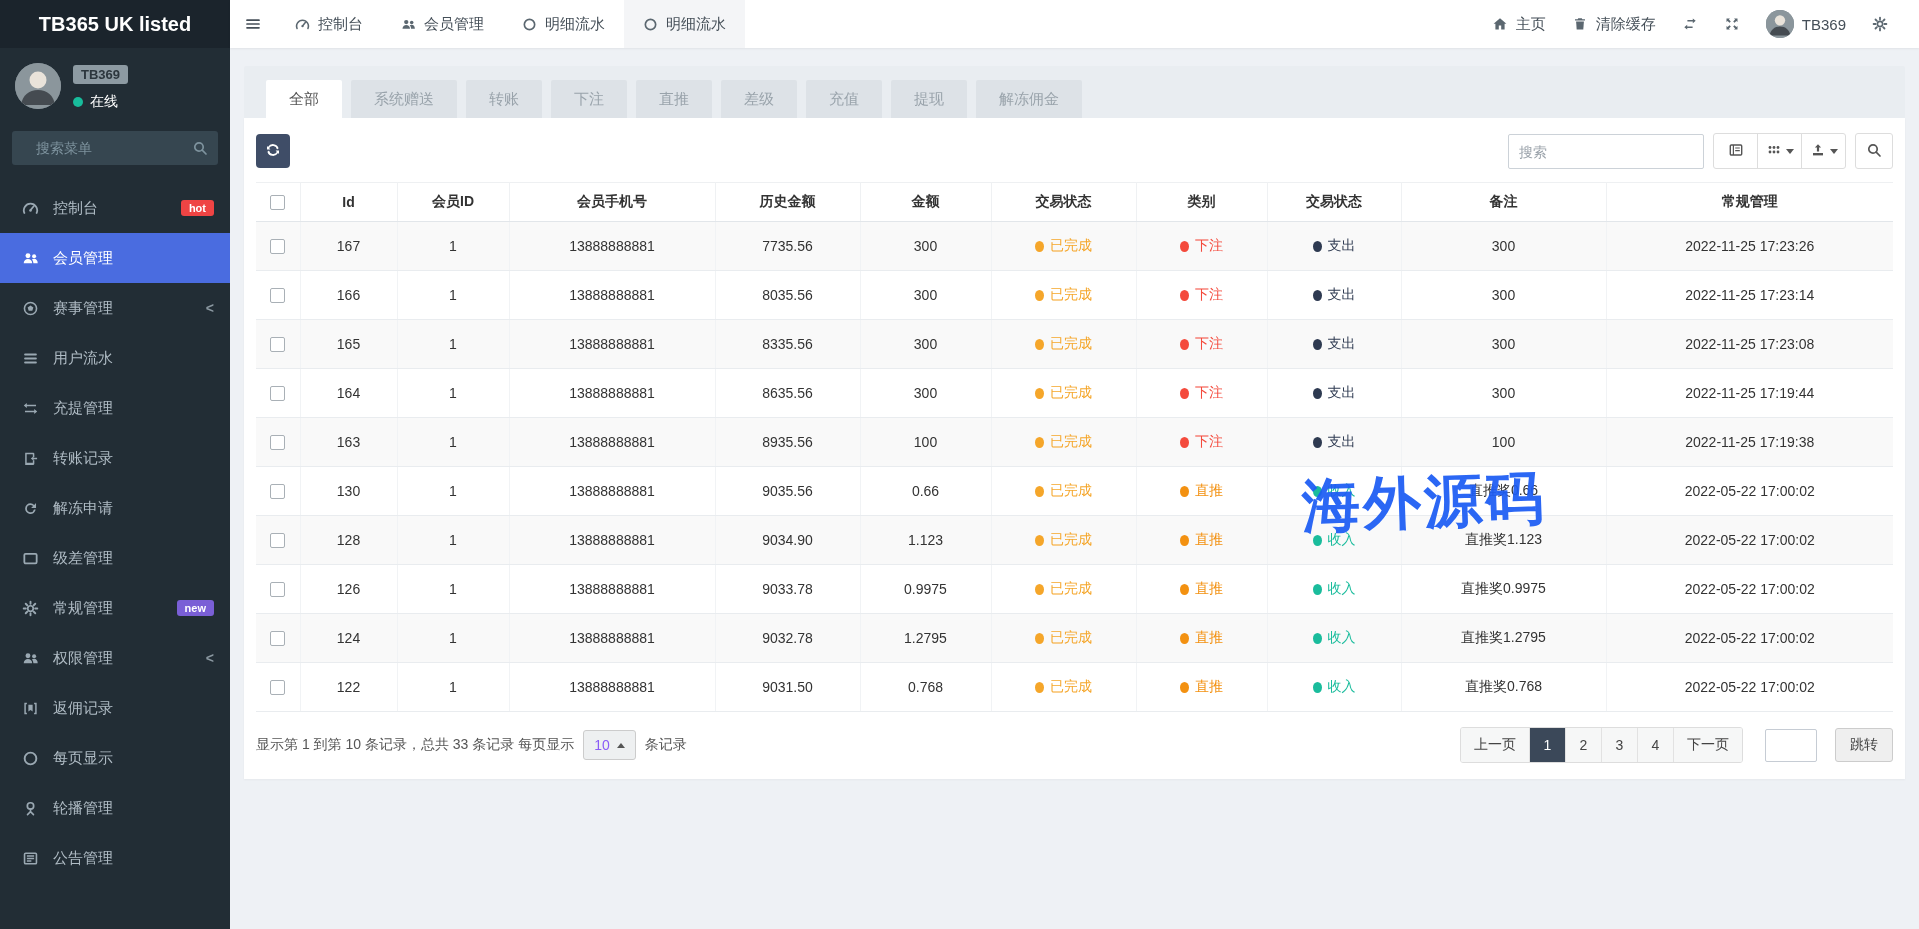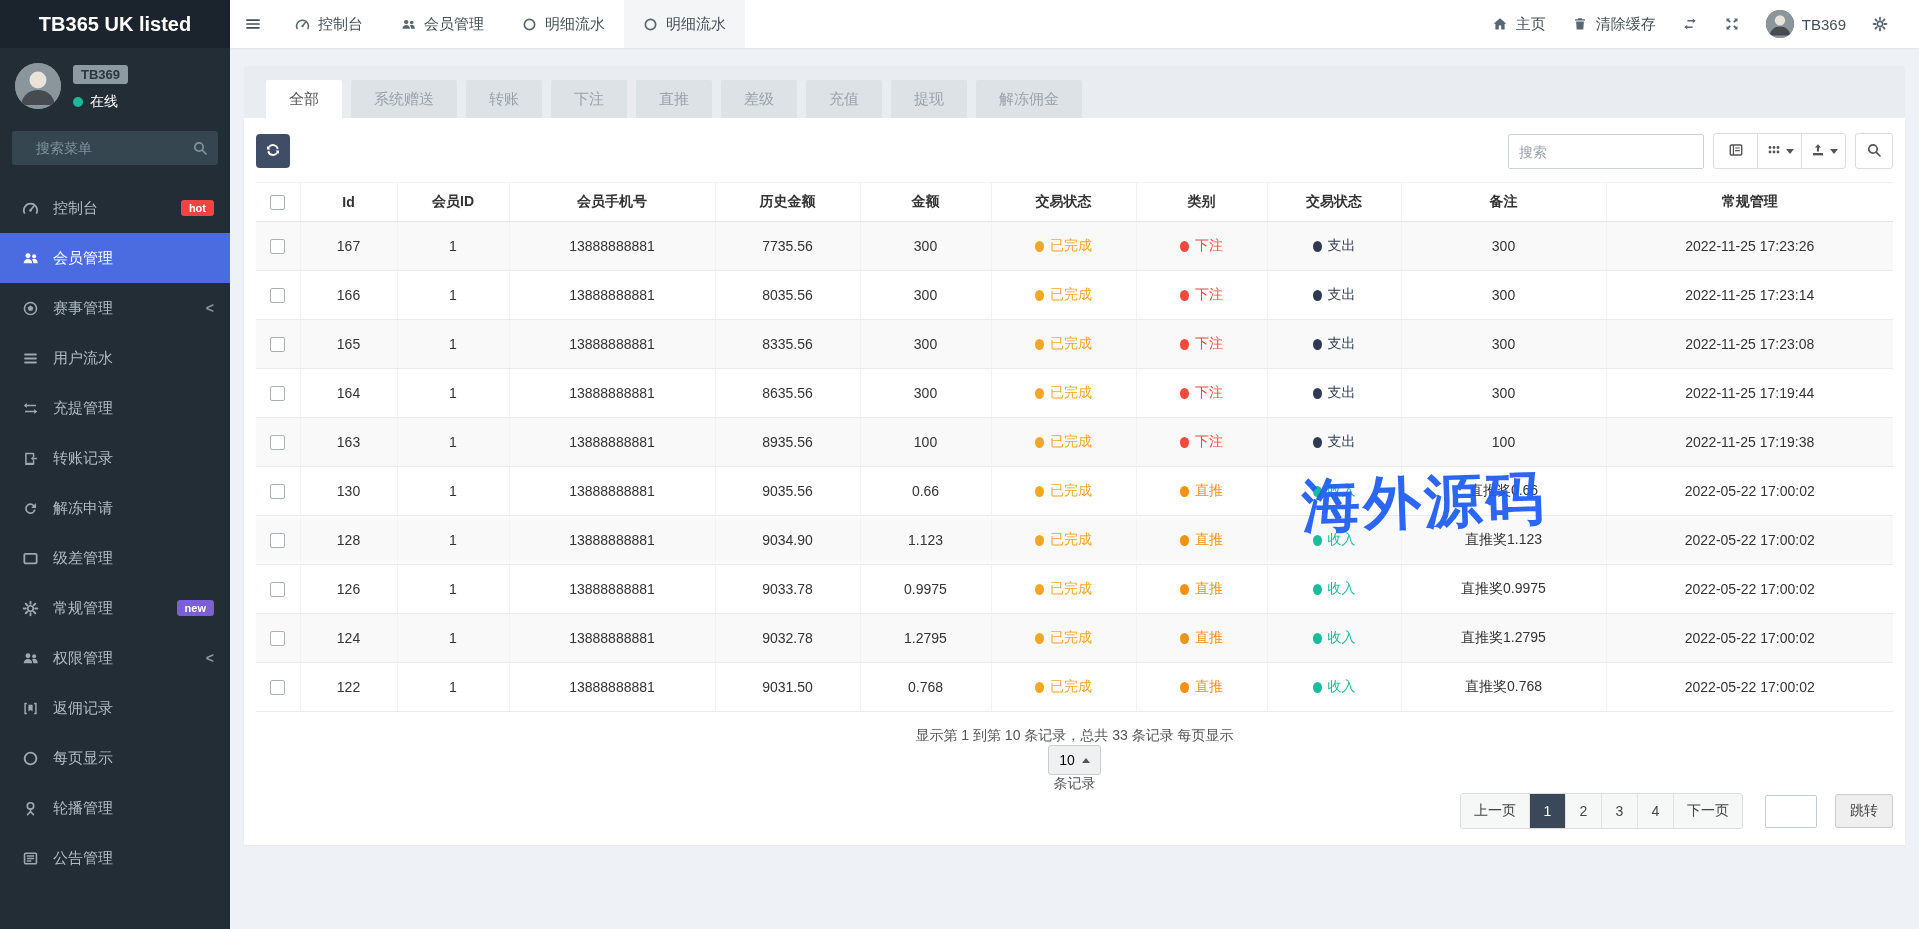--- a/index.html
+++ b/index.html
@@ -63,22 +63,22 @@
   table { width:100%; border-collapse:collapse; font-size:14px; color:#333; table-layout:fixed; }
   thead th { font-weight:bold; padding:10px 6px; text-align:center; border-bottom:1px solid #e2e6ea; border-right:1px solid #eff1f3; border-top:1px solid #eef0f2; }
   tbody td { padding:15px 6px; text-align:center; border-bottom:1px solid #e9ecef; border-right:1px solid #f1f3f5; overflow:hidden; white-space:nowrap; }
   thead th:last-child, tbody td:last-child { border-right:none; }
   tbody tr:nth-child(odd) { background:#f9f9f9; }
   .cb { display:inline-block; width:15px; height:15px; border:1.5px solid #a9b0b6; border-radius:2px; background:#fff; vertical-align:middle; cursor:pointer; }
   .status { display:inline-flex; align-items:center; gap:6px; }
   .status .sdot { width:9px; height:11px; border-radius:50%; flex-shrink:0; }
 
   
-  .pager-row { display:flex; align-items:center; margin-top:15px; color:#555; font-size:14px;flex-direction:column; }
-  .per-page { display:inline-flex; align-items:center; gap:7px; margin:0 0; padding:6px 10px; background:#eef0f1; border:1px solid #ccc; border-radius:3px; color:#000000; cursor:pointer; }
+  .pager-row { display:flex; align-items:center; margin-top:15px; color:#555; font-size:14px; }
+  .per-page { display:inline-flex; align-items:center; gap:7px; margin:0 9px; padding:6px 10px; background:#eef0f1; border:1px solid #ccc; border-radius:3px; color:#8b5cf6; cursor:pointer; }
   .pager { margin-left:auto; display:flex; align-items:center;gap:8px; }
   .page-group { display:flex; border:1px solid #ddd; border-radius:3px; overflow:hidden; }
   .pbtn { min-width:36px; height:34px; padding:0 13px; display:flex; align-items:center; justify-content:center; background:#f6f7f7; color:#444; border-left:1px solid #e2e2e2; cursor:pointer; }
   .page-group .pbtn:first-child { border-left:none; }
   .pbtn.active { background:#3b4859; color:#fff; }
   .jump-input { width:52px; height:33px; border:1px solid #c6ccd4; border-radius:2px; margin:0 10px 0 14px; outline:none; padding:0 6px; }
   .btn-jump { height:34px; padding:0 14px; background:#efefef; border:1px solid #ccc; border-radius:3px; color:#444; font-size:14px; cursor:pointer; }
 
   
   .watermark { position:absolute; left:1302px; top:464px; font-size:58px; font-weight:bold; color:#1c5cf4; transform:rotate(-2deg); letter-spacing:3px; opacity:.93; pointer-events:none; z-index:20; font-family:"DejaVu Serif", serif; }

